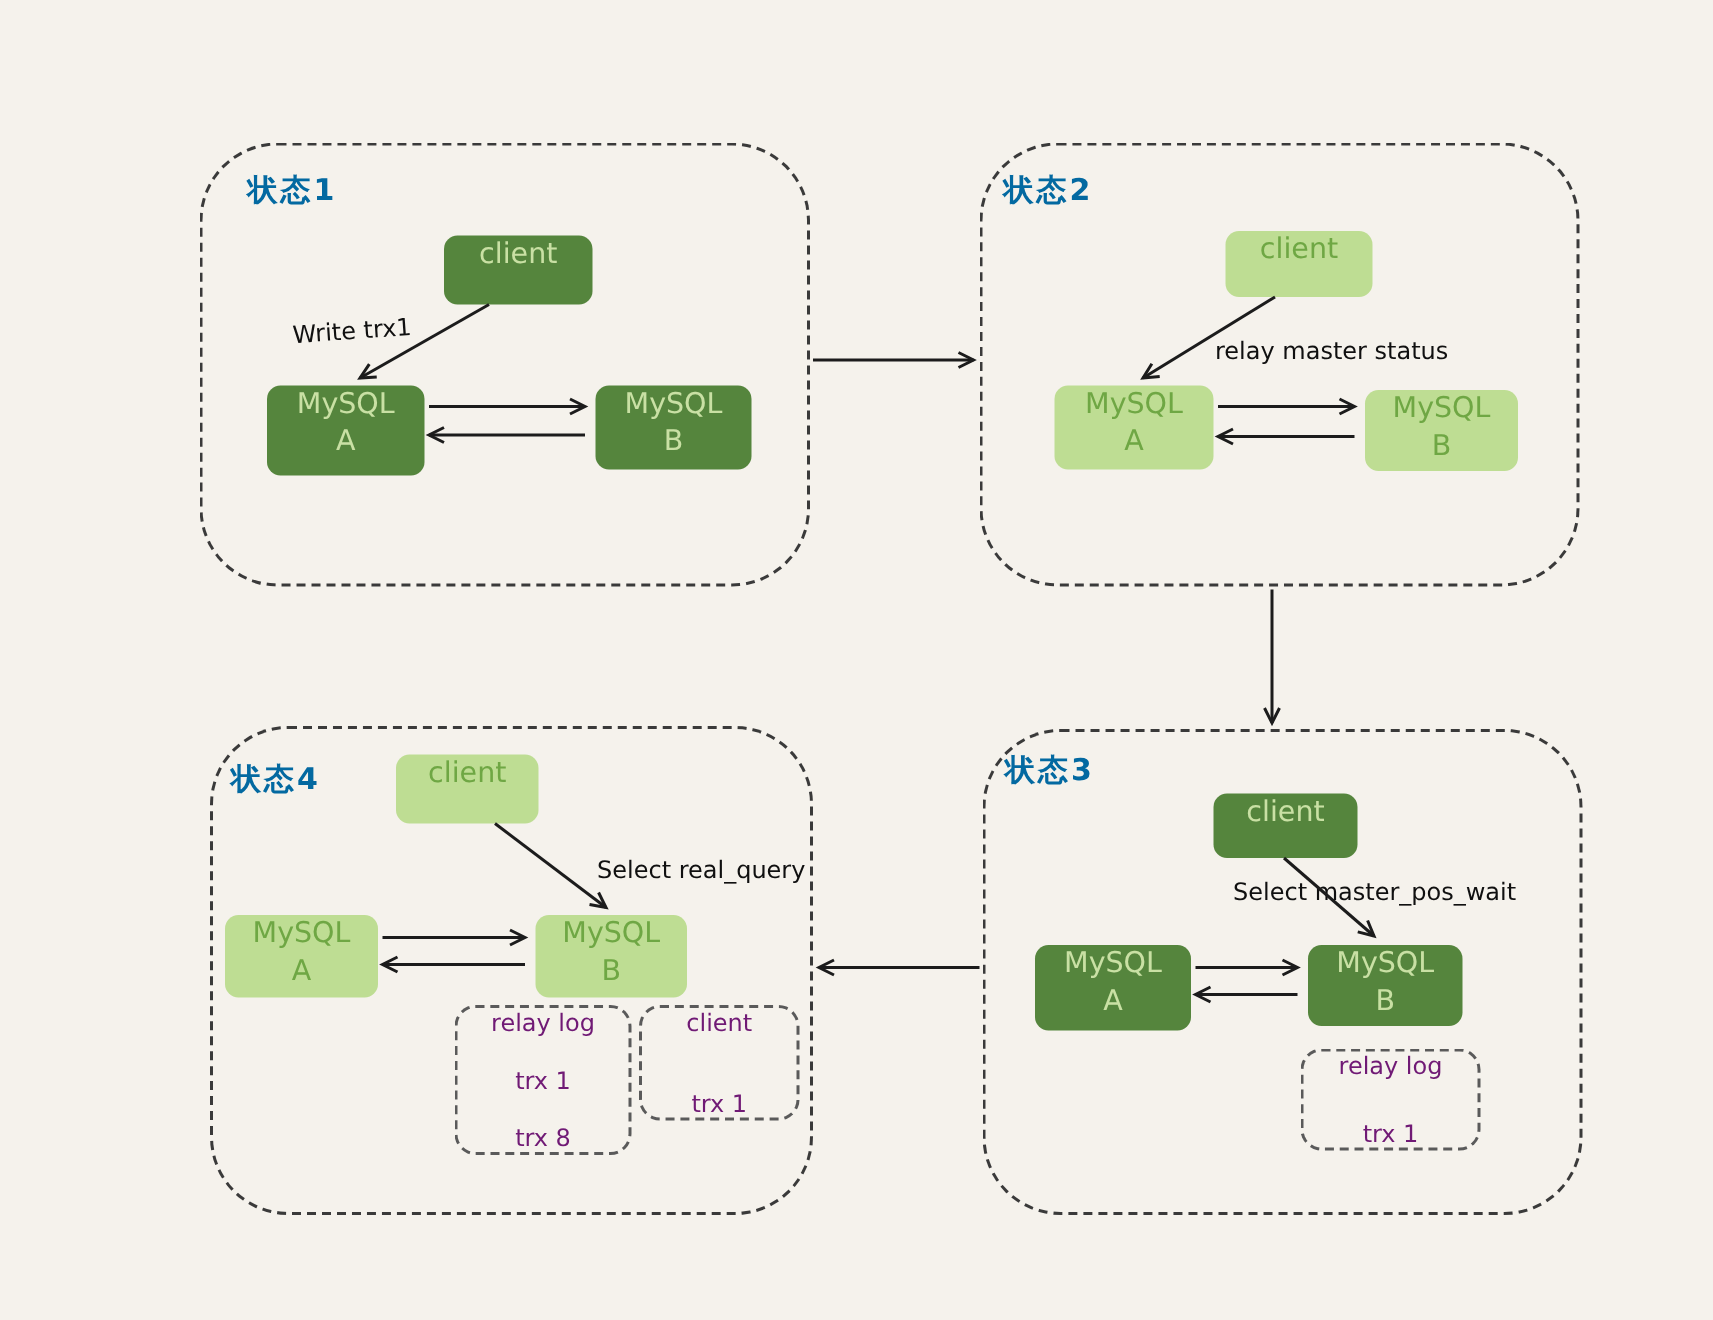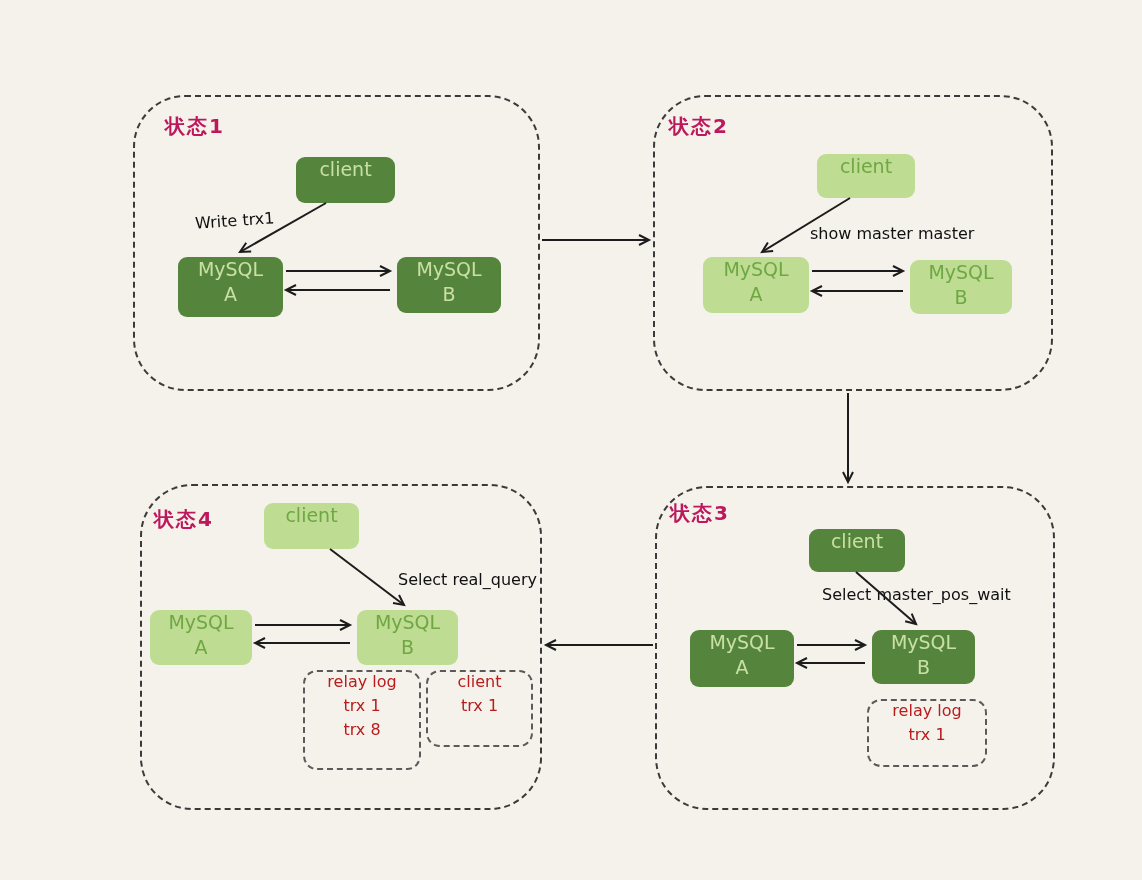--- a/index.html
+++ b/index.html
@@ -16,21 +16,21 @@
   .panel {
     position: absolute;
     border: 2px dashed #3a3a3a;
     border-radius: 52px;
     background: transparent;
   }
   .panel-title {
     position: absolute;
     font-size: 20px;
     font-weight: bold;
-    color: #be185d;
+    color: #0369a1;
     letter-spacing: 2px;
     white-space: nowrap;
   }
   .node {
     position: absolute;
     border-radius: 9px;
     display: flex;
     flex-direction: column;
     align-items: center;
     justify-content: flex-start;
@@ -41,24 +41,24 @@
   .node.dark  { background: #55853d; color: #c9e0a4; }
   .node.light { background: #bedd93; color: #6fa744; }
 
   .dashed-box {
     position: absolute;
     border: 2px dashed #5a5a5a;
     border-radius: 14px;
     display: flex;
     flex-direction: column;
     align-items: center;
-    justify-content: flex-start;
+    justify-content: space-between;
     gap: 5px;
     font-size: 16px;
-    color: #b91c1c;
+    color: #701a75;
     background: transparent;
   }
   .arrow-label {
     position: absolute;
     font-size: 16px;
     color: #101010;
     white-space: nowrap;
   }
   svg.arrows {
     position: absolute;
@@ -93,21 +93,21 @@
       <span>client</span>
     </div>
     <div class="node light" style="left:48px; top:160px; width:106px; height:56px;">
       <span>MySQL</span>
       <span>A</span>
     </div>
     <div class="node light" style="left:255px; top:163px; width:102px; height:54px;">
       <span>MySQL</span>
       <span>B</span>
     </div>
-    <span class="arrow-label" style="left:155px; top:127px;">show master master</span>
+    <span class="arrow-label" style="left:155px; top:127px;">relay master status</span>
   </div>
 
   <div class="panel" style="left:655px; top:486px; width:400px; height:324px;">
     <span class="panel-title" style="left:13px; top:12px;text-align:center;">状态3</span>
     <div class="node dark" style="left:152px; top:41px; width:96px; height:43px;">
       <span>client</span>
     </div>
     <div class="node dark" style="left:33px; top:142px; width:104px; height:57px;">
       <span>MySQL</span>
       <span>A</span>

